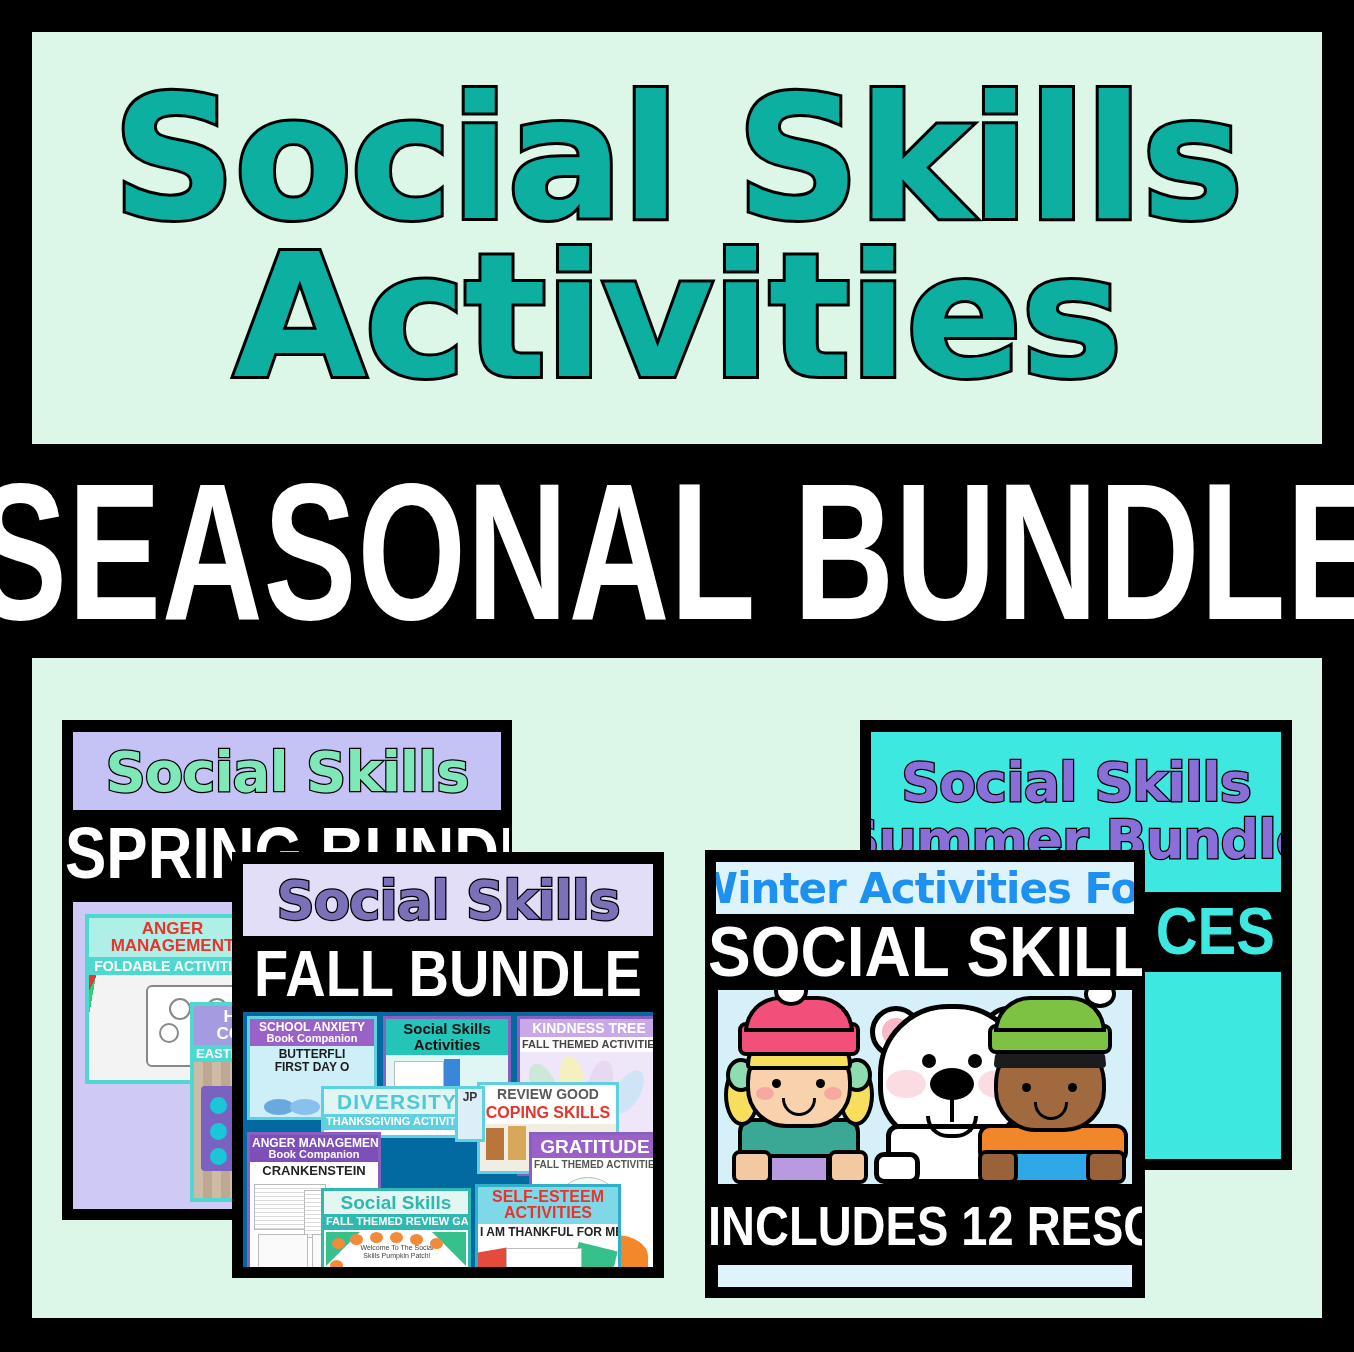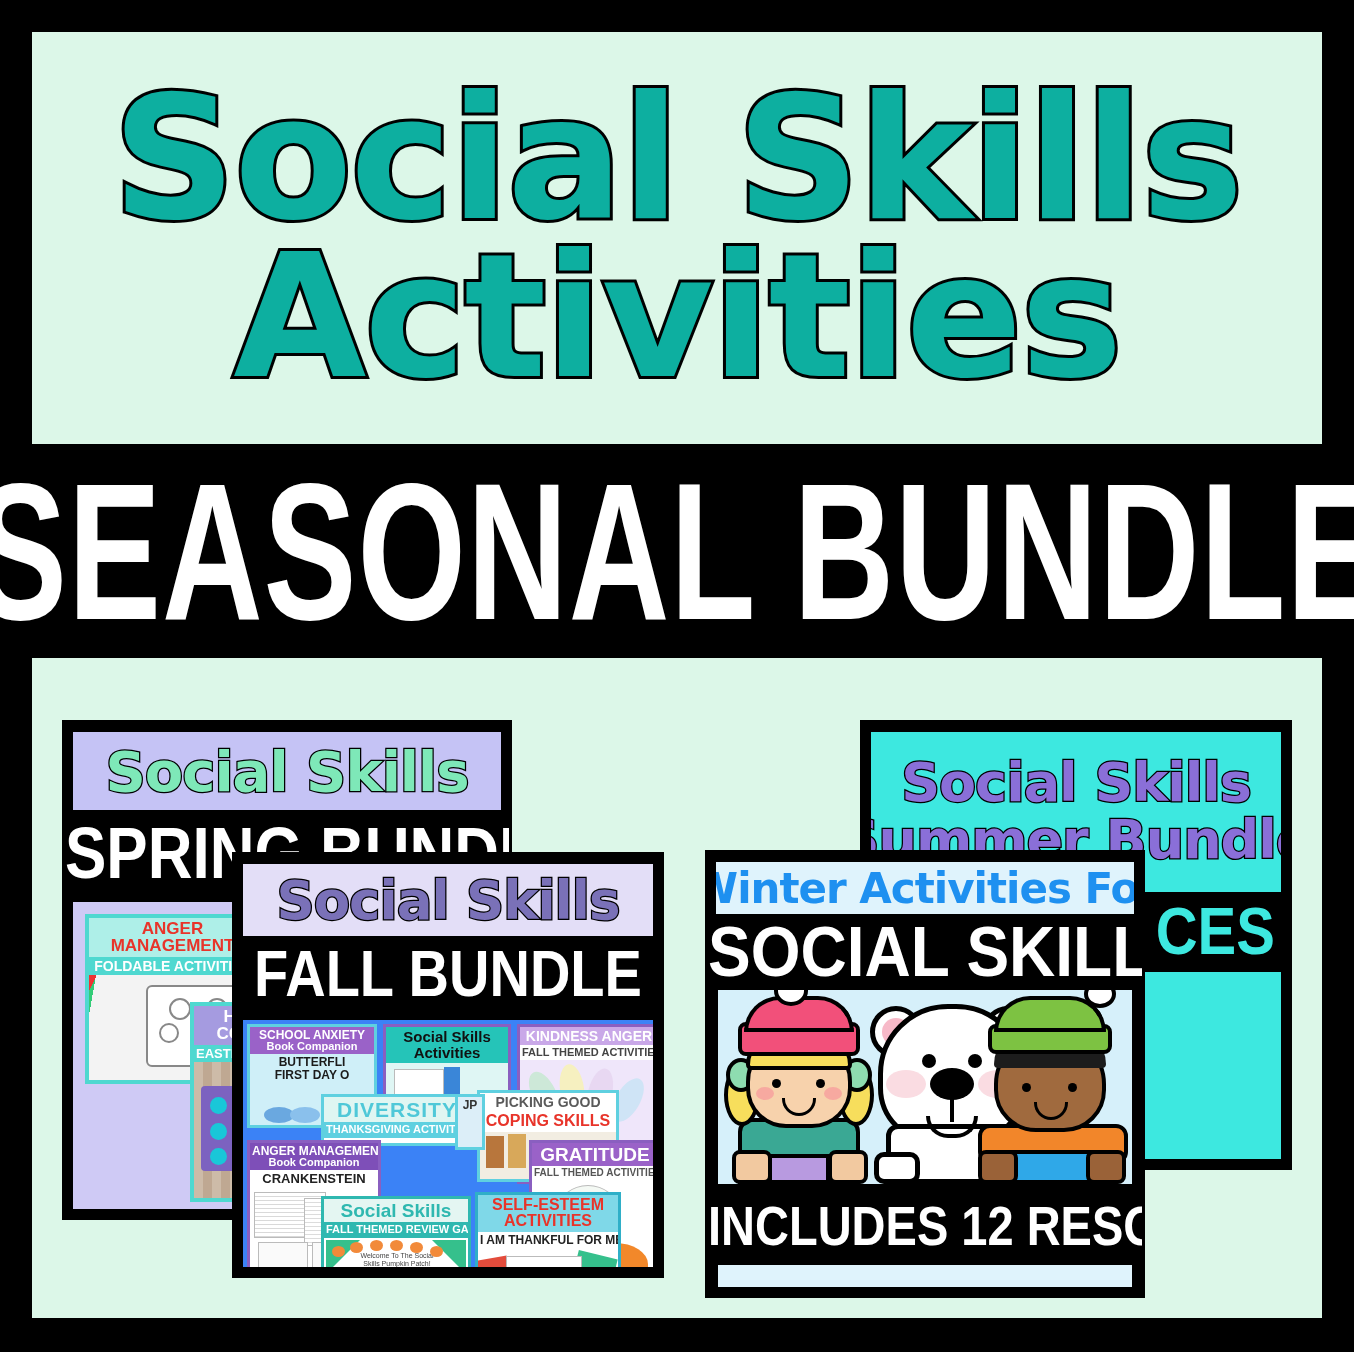--- a/index.html
+++ b/index.html
@@ -97,21 +97,21 @@
   #card-spring .cover-header{ background:#C5C3F5; height:78px; }
   #card-spring .rounded-title{ font-size:56px; color:#7EE8B8; }
   #card-spring .cover-subtitle{ font-size:62px; transform:scaleY(1.18); margin-top:12px; }
   #card-spring .cover-grid{ background:#CFCAF5; margin-top:18px; }
 
   
   #card-fall{ left:200px; top:194px; width:432px; height:426px; z-index:3; }
   #card-fall .cover-header{ background:#E3DEF7; height:72px; }
   #card-fall .rounded-title{ font-size:53px; color:#7A71B8; }
   #card-fall .cover-subtitle{ font-size:56px; transform:scaleY(1.16); margin-top:10px; }
-  #card-fall .cover-grid{ background:#3b82f6; margin-top:18px; }
+  #card-fall .cover-grid{ background:#0369a1; margin-top:10px; }
 
   
   #card-winter{ left:673px; top:192px; width:440px; height:448px; z-index:4; }
   #card-winter .cover-header{ background:#DFF3FC; height:52px; }
   #card-winter .winter-top{
     font-family:"DejaVu Sans",sans-serif; font-weight:700;
     font-size:42px; color:#1E90F0; letter-spacing:-1px;
   }
   #card-winter .cover-subtitle{ font-size:64px; transform:scaleY(1.1); margin-top:6px; }
   #winter-art{
@@ -306,37 +306,37 @@
           <div>Social Skills</div>
           <div>Activities</div>
         </div>
         <div class="tbody" style="background:#DFF6F4;">
           <div class="scrap" style="left:8px; top:6px; width:50px; height:44px;"></div>
           <div style="position:absolute; left:58px; top:4px; width:16px; height:48px; background:#3A86D8;"></div>
         </div>
       </div>
 
       <div class="thumb" style="left:274px; top:4px; width:144px; height:160px; border:3px solid #8A5FC0;">
-        <div class="tlabel" style="background:#C9A8E8; color:#fff; font-weight:700; font-size:14px;">KINDNESS ANGER</div>
+        <div class="tlabel" style="background:#C9A8E8; color:#fff; font-weight:700; font-size:14px;">KINDNESS TREE</div>
         <div class="tlabel" style="background:#fff; color:#444; font-weight:700; font-size:11px;">FALL THEMED ACTIVITIES</div>
         <div class="tbody" style="background:#EFE6FA;">
           <div class="rnd" style="position:absolute; left:12px; top:10px; width:24px; height:48px; background:#CDE8D8; transform:rotate(-26deg);"></div>
           <div class="rnd" style="position:absolute; left:40px; top:4px;  width:24px; height:50px; background:#F6F0C0; transform:rotate(-8deg);"></div>
           <div class="rnd" style="position:absolute; left:68px; top:8px;  width:24px; height:50px; background:#E8D8F2; transform:rotate(14deg);"></div>
           <div class="rnd" style="position:absolute; left:96px; top:16px; width:24px; height:48px; background:#CFE4F6; transform:rotate(30deg);"></div>
         </div>
       </div>
 
       <div class="thumb" style="left:78px; top:74px; width:152px; height:52px; border:3px solid #5FD0E0;">
         <div class="tlabel" style="background:#DFF6F2; color:#4FC8D8; font-weight:700; font-size:21px; letter-spacing:1px;">DIVERSITY</div>
         <div class="tlabel" style="background:#5FD0E0; color:#fff; font-weight:700; font-size:11px;">THANKSGIVING ACTIVITIES</div>
       </div>
 
       <div class="thumb" style="left:234px; top:70px; width:142px; height:92px; border:3px solid #5FD0E0;">
-        <div class="tlabel" style="background:#fff; color:#5A5A5A; font-weight:700; font-size:14px;">PICKING GOOD</div>
+        <div class="tlabel" style="background:#fff; color:#5A5A5A; font-weight:700; font-size:14px;">REVIEW GOOD</div>
         <div class="tlabel" style="background:#fff; color:#E8342A; font-weight:700; font-size:16px;">COPING SKILLS</div>
         <div class="tbody" style="background:#F2EDE2;">
           <div style="position:absolute; left:6px; top:4px; width:18px; height:32px; background:#B8763C;"></div>
           <div style="position:absolute; left:28px; top:2px; width:18px; height:34px; background:#D8A85A;"></div>
         </div>
       </div>
 
       <div class="thumb" style="left:212px; top:74px; width:30px; height:56px; border:3px solid #5FD0E0; background:#DCEEF8;">
         <div class="tlabel" style="color:#333; font-weight:700; font-size:12px;">JP</div>
       </div>

